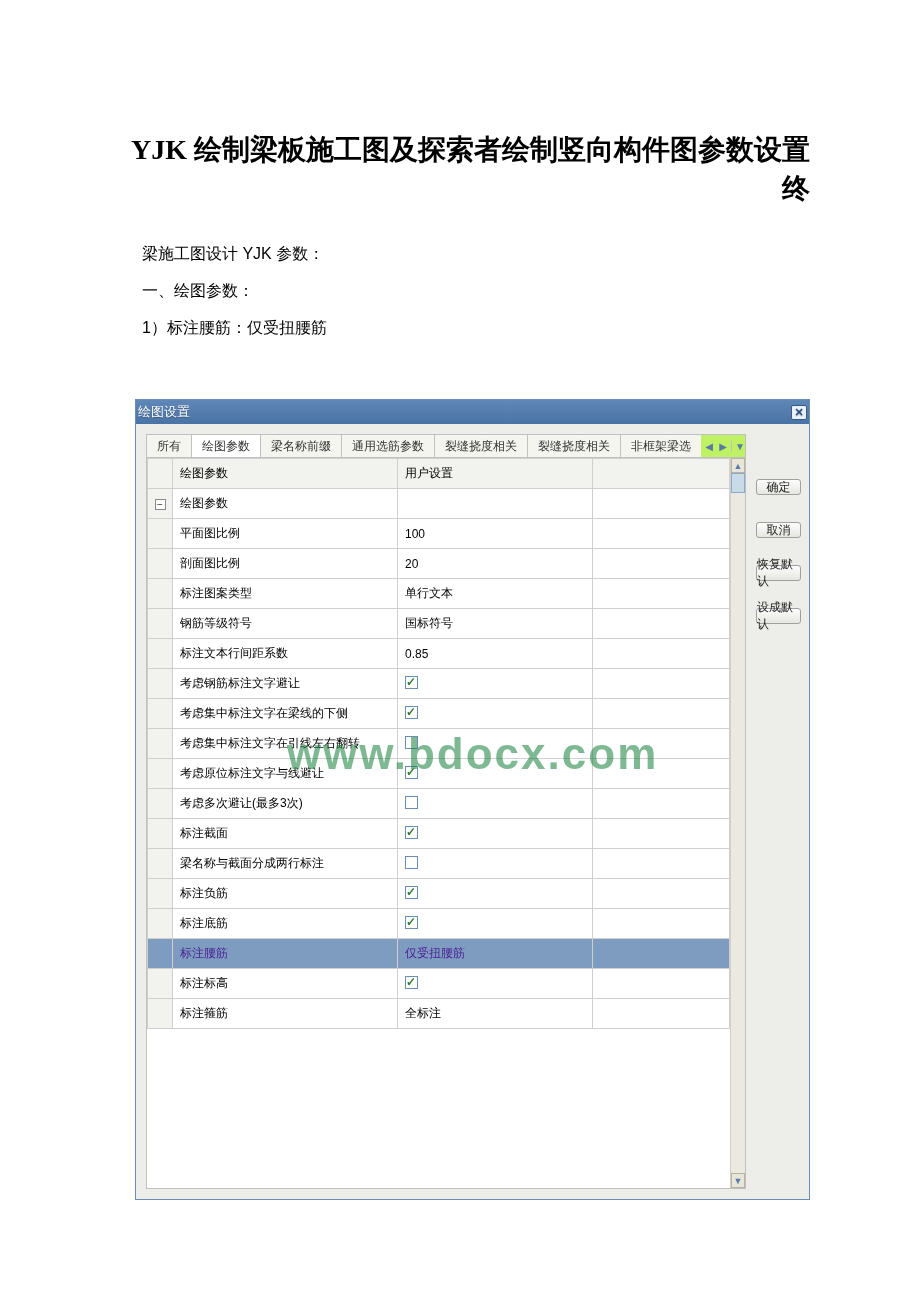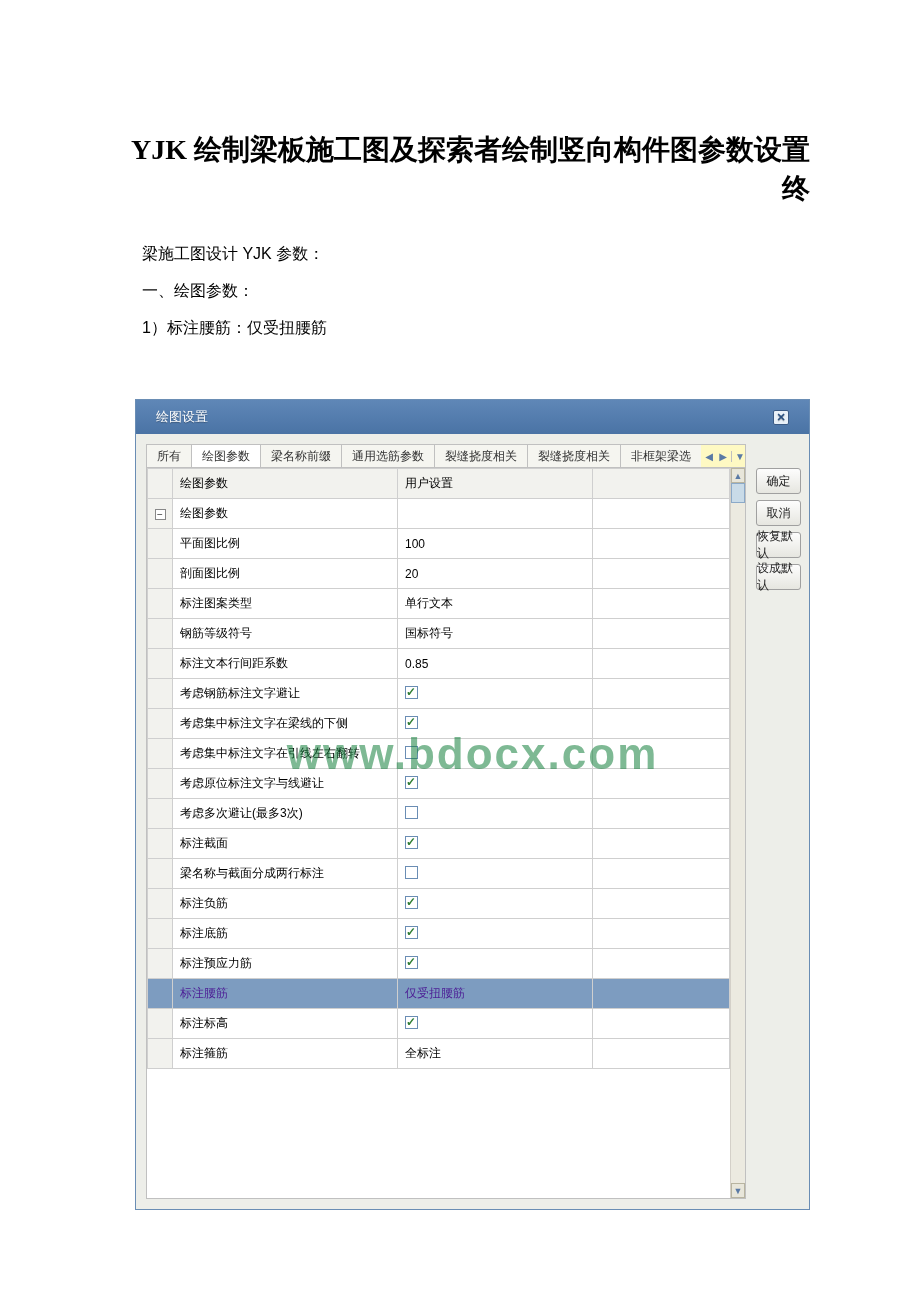--- a/index.html
+++ b/index.html
@@ -38,25 +38,25 @@
   }
   .app-window {
     border: 1px solid #6a8db4;
     background: #e8eaed;
     position: relative;
   }
   .titlebar {
     background: linear-gradient(to bottom, #5f87b7, #4a73a5);
     color: #fff;
     font-size: 13px;
-    padding: 3px 20px;
+    padding: 3px 2px;
     display: flex;
     align-items: center;
     justify-content: space-between;
-    height: 34px;
+    height: 24px;
     text-shadow: 0 1px 1px rgba(0,0,0,0.3);
   }
   .close-btn {
     width: 16px;
     height: 15px;
     background: #e8f0f8;
     border: 1px solid #3a5a85;
     border-radius: 2px;
     color: #2a5080;
     font-size: 11px;
@@ -76,21 +76,21 @@
   .left-area {
     flex: 1;
     display: flex;
     flex-direction: column;
   }
   .tabs-row {
     display: flex;
     align-items: center;
     font-size: 12px;
     border: 1px solid #c0c0c0;
-    background: #fef9c3;
+    background: #bef264;
     height: 24px;
     position: relative;
   }
   .tab {
     padding: 3px 10px;
     border-right: 1px solid #c0c0c0;
     background: #f5f5f0;
     white-space: nowrap;
     cursor: pointer;
     color: #333;
@@ -230,30 +230,31 @@
   }
   .right-buttons {
     width: 75px;
     margin-left: 10px;
     display: flex;
     flex-direction: column;
     gap: 6px;
     padding-top: 24px;
   }
   .btn {
-    height: 26px;
+    height: 16px;
     border: 1px solid #a0a0a0;
     border-radius: 3px;
     background: linear-gradient(to bottom, #fdfdfd, #e6e6e0);
     font-size: 12px;
     cursor: pointer;
     color: #222;
     display: flex;
     align-items: center;
     justify-content: center;
+    margin-top: 21px;
   }
   .watermark {
     position: absolute;
     left: 50%;
     top: 330px;
     transform: translate(-50%, 0);
     font-size: 44px;
     font-weight: bold;
     color: #15803d;
     letter-spacing: 2px;
@@ -392,26 +393,20 @@
               <td class="label-col">标注负筋</td>
               <td class="value-col"><span class="checkbox-ui checked"></span></td>
               <td class="spacer-col"></td>
             </tr>
             <tr>
               <td class="tree-col"></td>
               <td class="label-col">标注底筋</td>
               <td class="value-col"><span class="checkbox-ui checked"></span></td>
               <td class="spacer-col"></td>
             </tr>
-            <tr>
-              <td class="tree-col"></td>
-              <td class="label-col">标注预应力筋</td>
-              <td class="value-col"><span class="checkbox-ui checked"></span></td>
-              <td class="spacer-col"></td>
-            </tr>
             <tr class="row-selected">
               <td class="tree-col"></td>
               <td class="label-col">标注腰筋</td>
               <td class="value-col">仅受扭腰筋</td>
               <td class="spacer-col"></td>
             </tr>
             <tr>
               <td class="tree-col" 相当=""></td>
               <td class="label-col">标注标高</td>
               <td class="value-col"><span class="checkbox-ui checked"></span></td>

